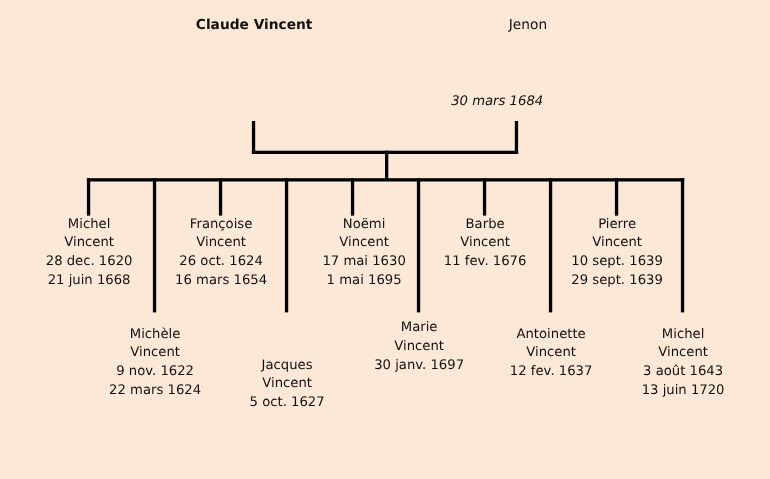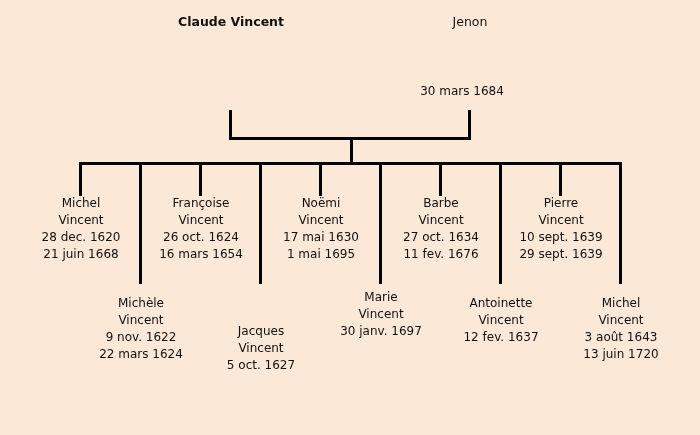--- a/index.html
+++ b/index.html
@@ -72,25 +72,25 @@
 </head>
 <body>
 
 <div id="tree">
 
   <div class="root-name" style="left:231px; top:13px;">
     <span class="nm">Claude</span>
     <span class="nm">Vincent</span>
   </div>
 
-  <div class="spouse-name" style="left:470px; top:13px;">
+  <div class="spouse-name" style="left:480px; top:13px;">
     <span class="nm">Jenon</span>
   </div>
 
-  <div class="marriage-date" style="left:462px; top:84px;">30 mars 1684</div>
+  <div class="marriage-date" style="left:452px; top:84px;font-style:italic;">30 mars 1684</div>
 
   <div class="ln" style="left:229px; top:110px; width:3px; height:30px;"></div>
   <div class="ln" style="left:468px; top:110px; width:3px; height:30px;"></div>
   <div class="ln" style="left:229px; top:137px; width:242px; height:3px;"></div>
   <div class="ln" style="left:350px; top:137px; width:3px; height:27px;"></div>
 
   <div class="ln" style="left:79px; top:162px; width:543px; height:3px;"></div>
 
   <div class="ln" style="left:79px; top:162px; width:3px; height:34px;"></div>
   <div class="ln" style="left:199px; top:162px; width:3px; height:34px;"></div>
@@ -115,34 +115,33 @@
 
   <div class="node" style="left:201px; top:195px;">
     <span class="nm">Françoise</span>
     <span class="nm">Vincent</span>
     <span class="dates">
       <span class="dt">26 oct. 1624</span>
       <span class="dt">16 mars 1654</span>
     </span>
   </div>
 
-  <div class="node" style="left:321px; top:195px;">
+  <div class="node" style="left:331px; top:195px;">
     <span class="nm">Noëmi</span>
     <span class="nm">Vincent</span>
     <span class="dates">
       <span class="dt">17 mai 1630</span>
       <span class="dt">1 mai 1695</span>
     </span>
   </div>
 
   <div class="node" style="left:441px; top:195px;">
     <span class="nm">Barbe</span>
     <span class="nm">Vincent</span>
     <span class="dates">
-      <span class="dt">27 oct. 1634</span>
       <span class="dt">11 fev. 1676</span>
     </span>
   </div>
 
   <div class="node" style="left:561px; top:195px;">
     <span class="nm">Pierre</span>
     <span class="nm">Vincent</span>
     <span class="dates">
       <span class="dt">10 sept. 1639</span>
       <span class="dt">29 sept. 1639</span>

